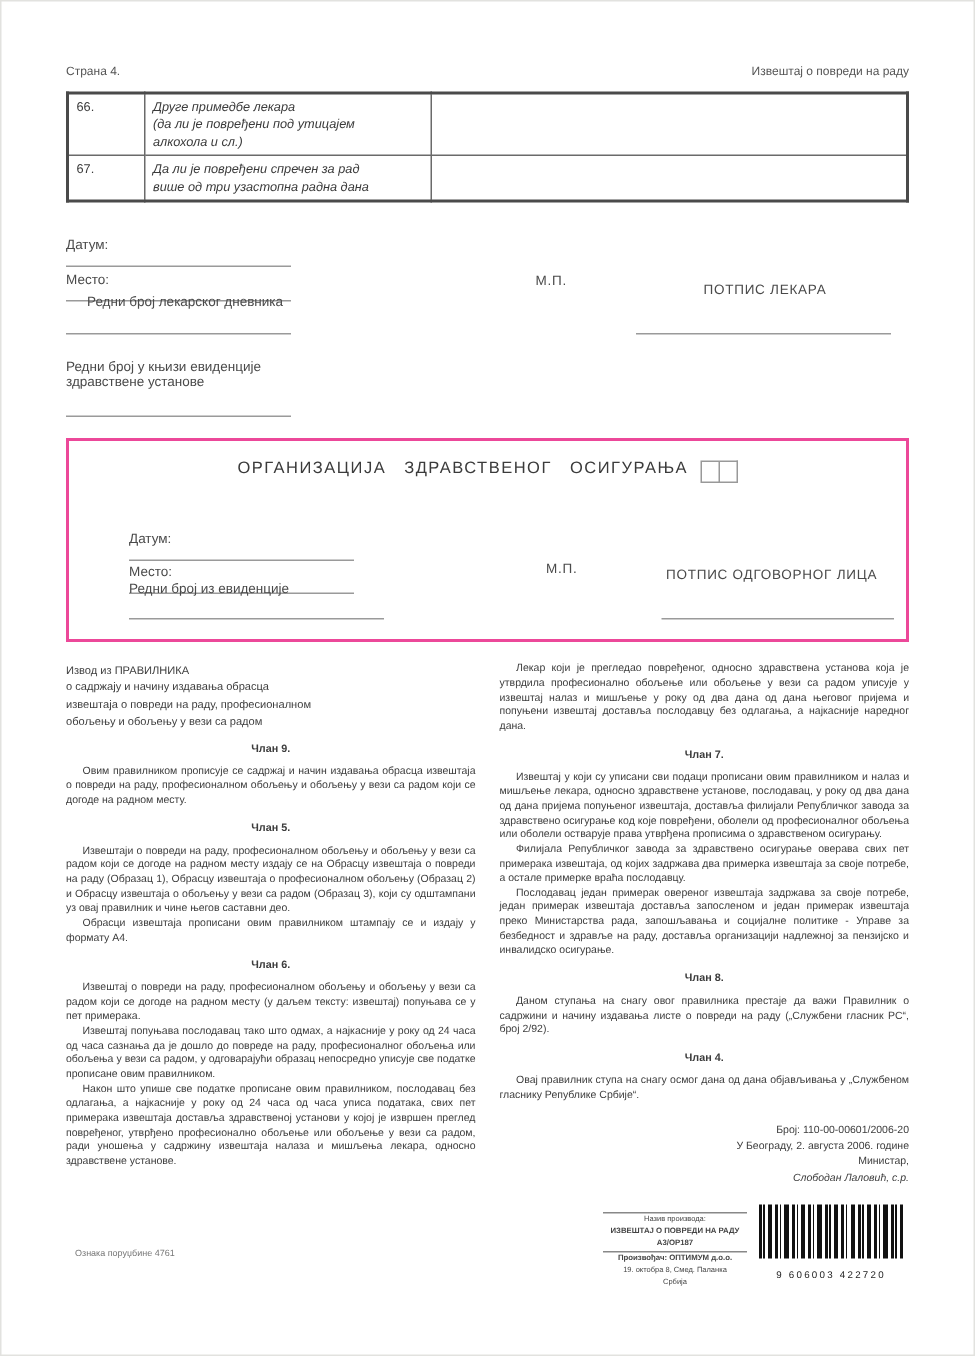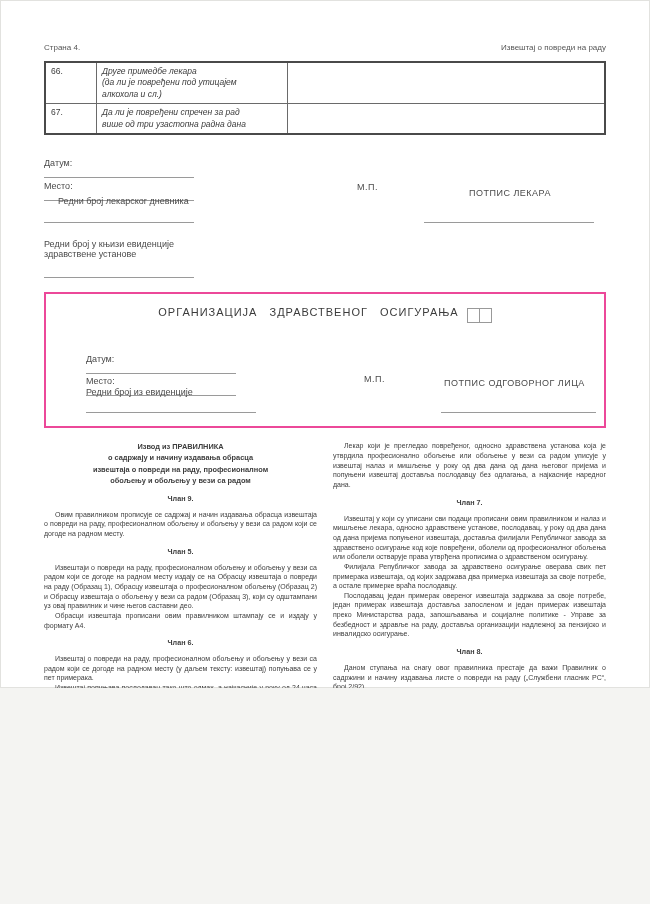--- a/index.html
+++ b/index.html
@@ -1,18 +1,18 @@
 <!DOCTYPE html>
 <html><head>
 <meta charset="utf-8">
 <style>
   html,body{margin:0;padding:0;background:#f4f4f2;}
   .page{
     position:relative;
-    width:650px;height:688px;
+    width:650px;height:904px;
     margin:0 auto;
     background:#fff;
     box-sizing:border-box;
     padding:42px 43px 0 43px;
     font-family:"Liberation Sans", sans-serif;
     color:#3b3b3b;
     border:1px solid #e2e2df;
   }
   
   .hdr{display:flex;justify-content:space-between;font-size:8px;color:#555;margin-bottom:9px;}
@@ -31,21 +31,21 @@
   .sig-label{font-size:9px;letter-spacing:.5px;}
   
   .insbox{position:relative;margin-top:8px;height:132px;border:2px solid #ec4899;font-size:9px;color:#4a4a4a;}
   .ins-title{position:absolute;top:12px;left:0;right:0;text-align:center;font-size:11px;letter-spacing:1px;word-spacing:8px;color:#3b3b3b;}
   .sqwrap{display:inline-block;vertical-align:-2px;margin-left:8px;}
   .sq{display:inline-block;width:11px;height:13px;border:1px solid #999;vertical-align:middle;}
   .sq+.sq{border-left:none;}
   
   .cols{display:flex;gap:16px;margin-top:13px;}
   .col{width:274px;font-size:7px;line-height:1.38;color:#3d3d3d;}
-  .col-heading{font-weight:bold;text-align:center;white-space:pre-line;font-size:7.4px;line-height:1.5;margin:0 0 2px 0;}
+  .col-heading{font-weight:normal;text-align:left;white-space:pre-line;font-size:7.4px;line-height:1.5;margin:0 0 2px 0;}
   .clan{text-align:center;font-weight:bold;margin:8px 0 6px 0;font-size:7.2px;}
   .p{text-align:justify;text-indent:11px;margin:0;}
   .sigblock{margin-top:14px;text-align:right;font-size:7px;line-height:1.5;}
   .sigblock .name{font-style:italic;}
   
   .pfoot{position:relative;height:80px;margin-top:12px;}
   .order{position:absolute;left:6px;top:30px;font-size:6px;color:#777;}
   .prodbox{position:absolute;left:352px;top:4px;width:108px;text-align:center;font-size:5px;line-height:1.5;color:#444;}
   .prodbox .rule{border-top:1px solid #888;margin:1px 6px;}
   .prodbox .b{font-weight:bold;font-size:5.2px;}

